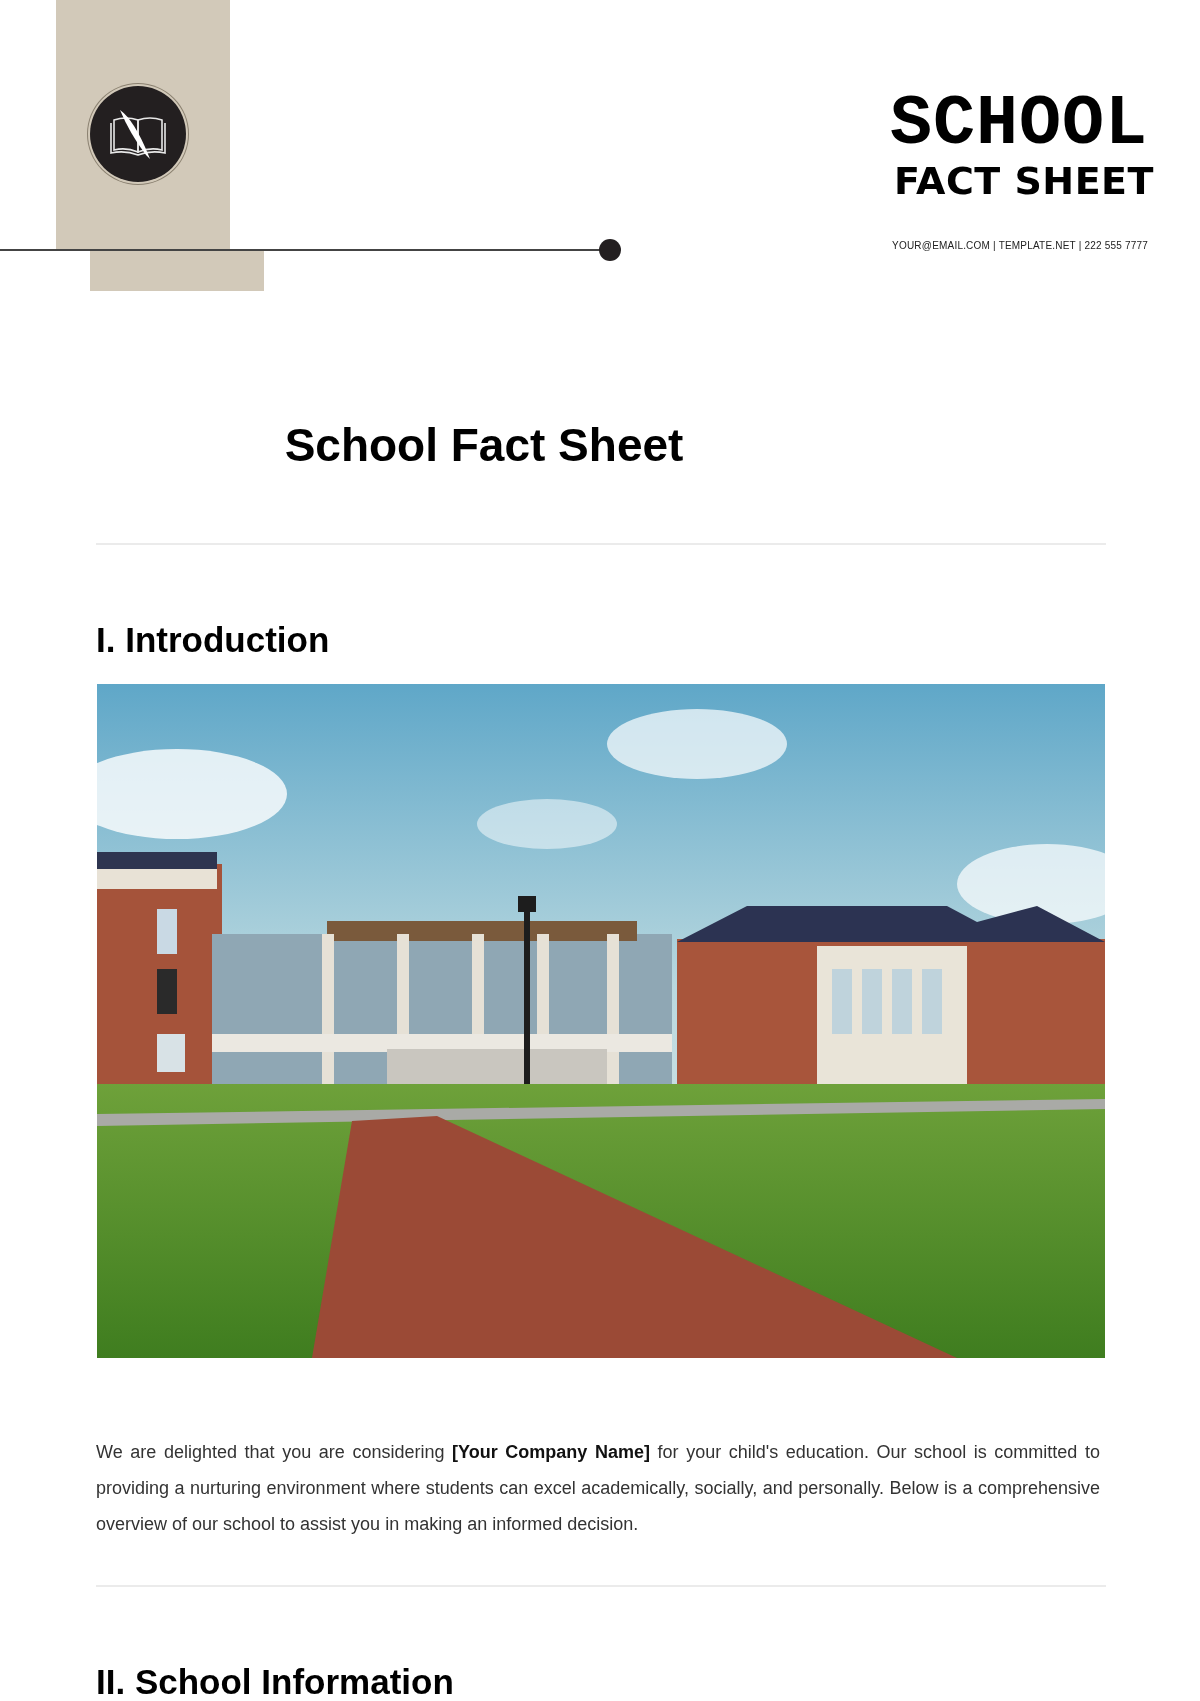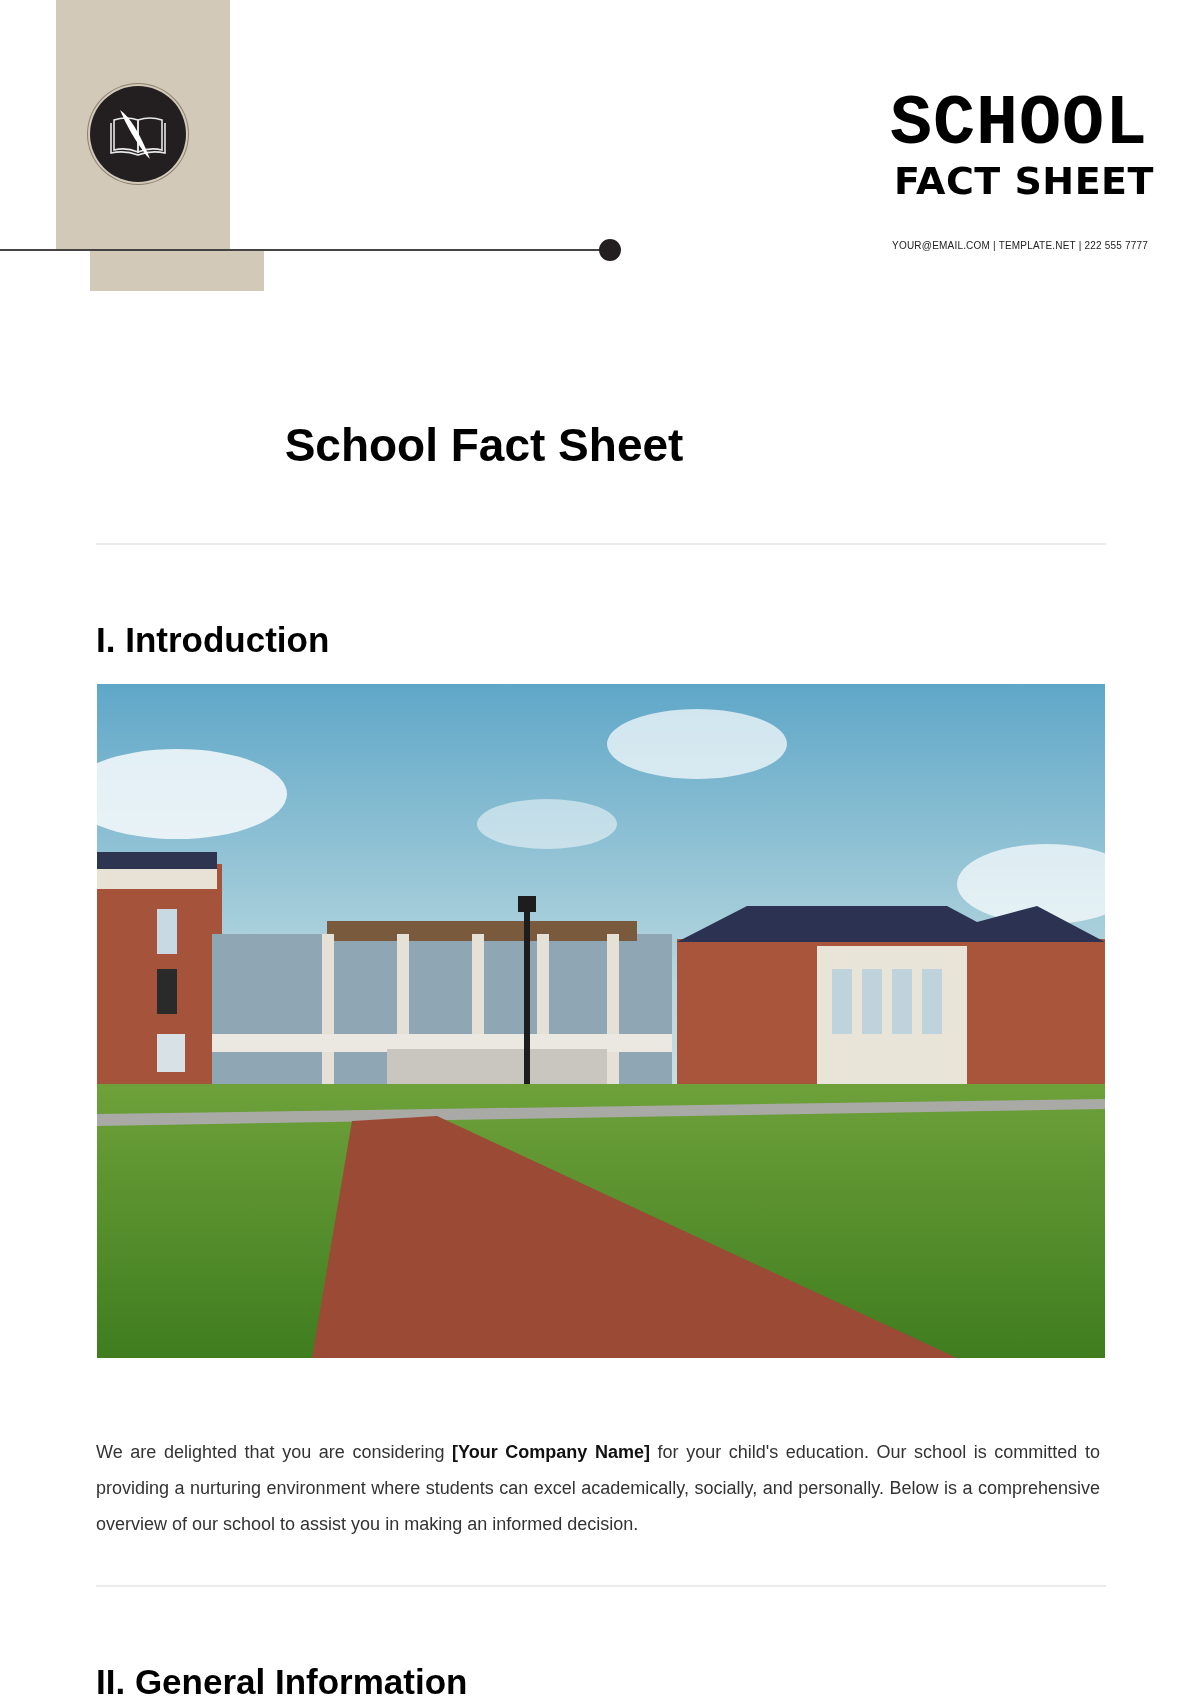--- a/index.html
+++ b/index.html
@@ -115,13 +115,13 @@
     <rect x="0" y="400" width="1008" height="274" fill="url(#grass)"></rect>
     <polygon points="0,430 1008,415 1008,425 0,442" fill="#a9aaa6"></polygon>
     <polygon points="255,437 340,432 860,674 215,674" fill="#9b4a36"></polygon>
   </svg>
 </div>
 
 <div class="intro-para"><span>We are delighted that you are considering </span><b>[Your Company Name]</b><span> for your child's education. Our school is committed to providing a nurturing environment where students can excel academically, socially, and personally. Below is a comprehensive overview of our school to assist you in making an informed decision.</span></div>
 
 <div class="divider d2"></div>
 
-<div class="section-heading s2">II. General Information</div>
+<div class="section-heading s2">II. School Information</div>
 
 </body></html>

